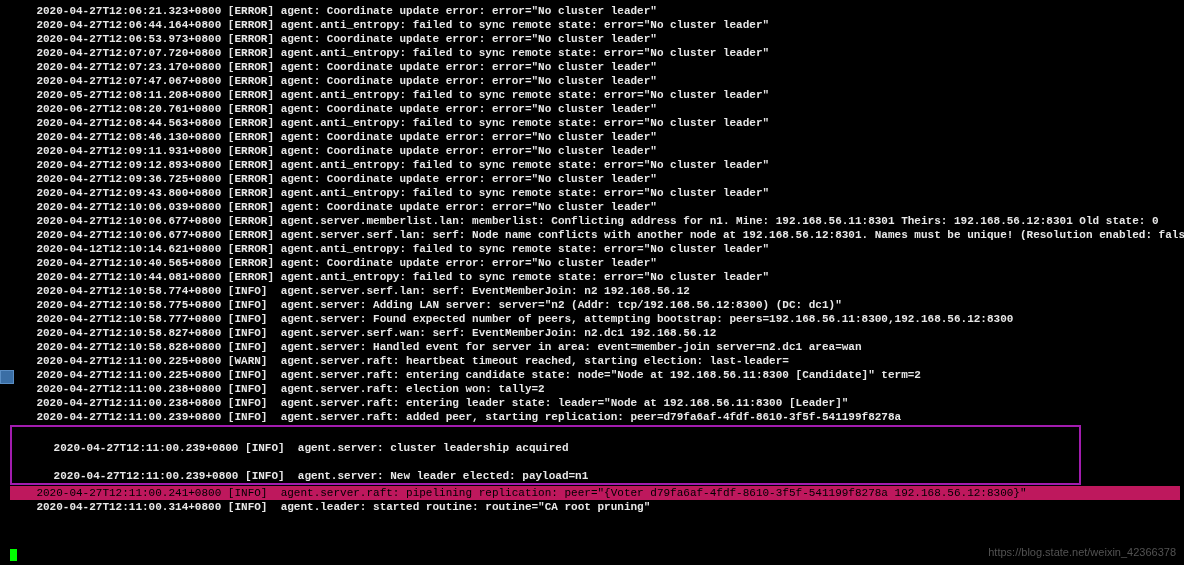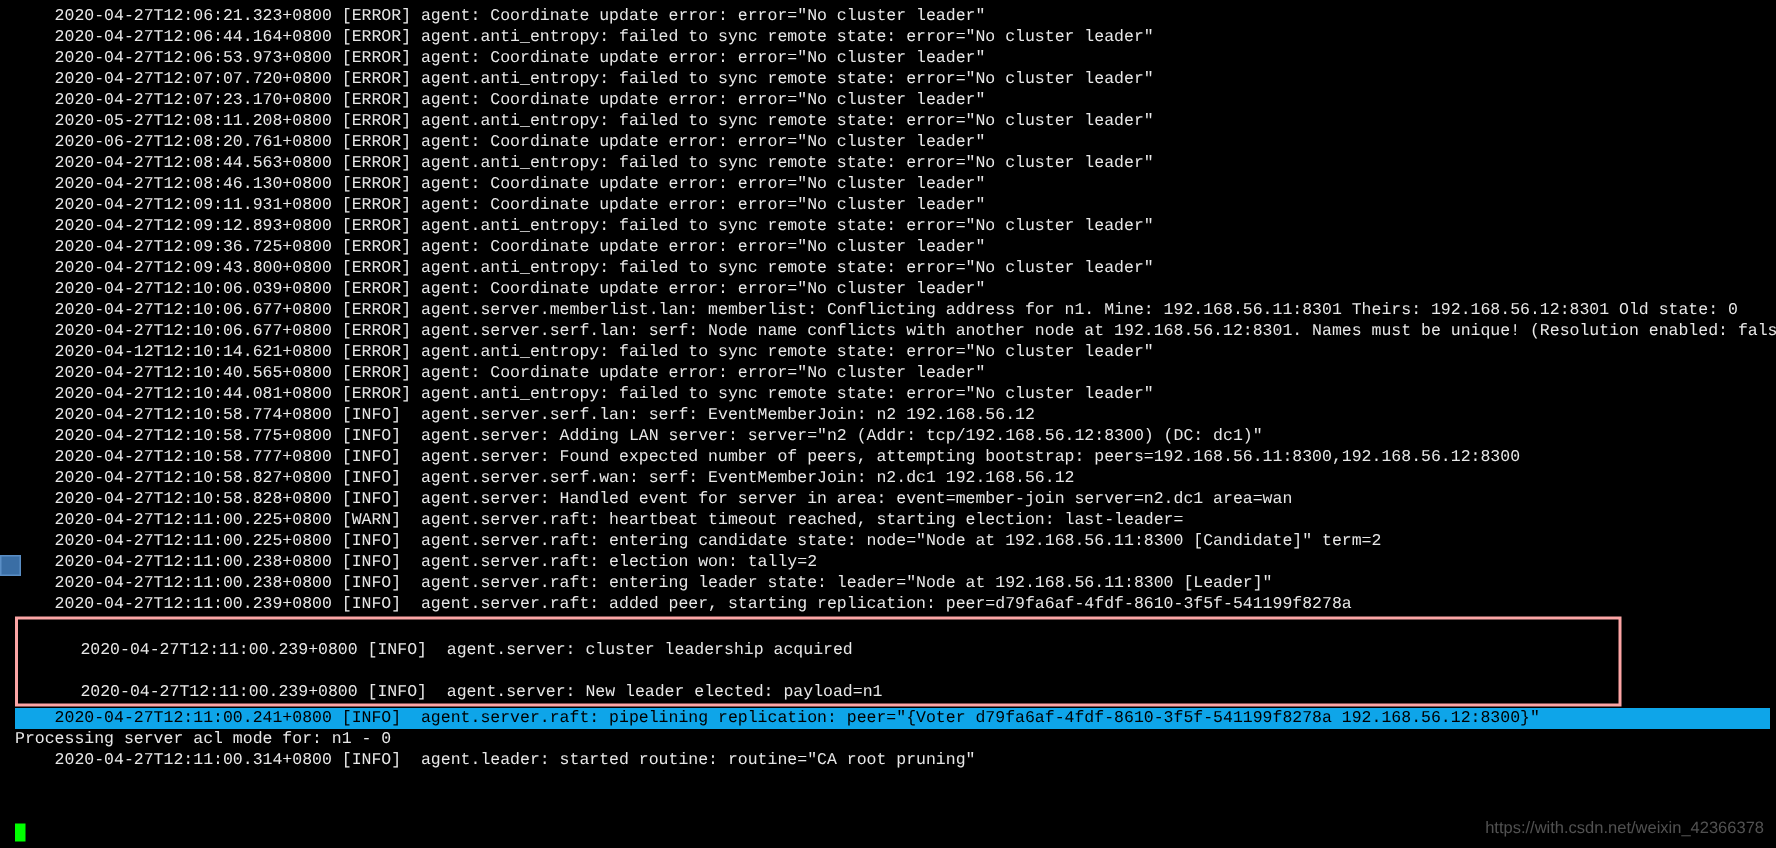--- a/index.html
+++ b/index.html
@@ -11,30 +11,31 @@
     line-height: 14px;
     width: 1184px;
     height: 565px;
     overflow: hidden;
     padding: 4px 4px 4px 10px;
     position: relative;
   }
   .log-line {
     white-space: pre;
     font-family: inherit;
+    font-weight: bold;
   }
   .highlight-box {
-    border: 2px solid #fca5a5;
+    border: 2px solid #a21caf;
     padding: 0 2px;
     margin: 1px 0;
     display: inline-block;
     white-space: pre;
   }
   .selected-line {
-    background: #0ea5e9;
+    background: #be185d;
     color: #000;
     white-space: pre;
     display: block;
     width: 100%;
   }
   .watermark {
     position: absolute;
     bottom: 6px;
     right: 8px;
     color: #888;
@@ -65,20 +66,21 @@
 <body>
 
 
 
 <div id="log-container">
     <div class="log-line">    2020-04-27T12:06:21.323+0800 [ERROR] agent: Coordinate update error: error="No cluster leader"</div>
     <div class="log-line">    2020-04-27T12:06:44.164+0800 [ERROR] agent.anti_entropy: failed to sync remote state: error="No cluster leader"</div>
     <div class="log-line">    2020-04-27T12:06:53.973+0800 [ERROR] agent: Coordinate update error: error="No cluster leader"</div>
     <div class="log-line">    2020-04-27T12:07:07.720+0800 [ERROR] agent.anti_entropy: failed to sync remote state: error="No cluster leader"</div>
     <div class="log-line">    2020-04-27T12:07:23.170+0800 [ERROR] agent: Coordinate update error: error="No cluster leader"</div>
+    <div class="log-line">    2020-04-27T12:07:47.067+0800 [ERROR] agent: Coordinate update error: error="No cluster leader"</div>
     <div class="log-line">    2020-05-27T12:08:11.208+0800 [ERROR] agent.anti_entropy: failed to sync remote state: error="No cluster leader"</div>
     <div class="log-line">    2020-06-27T12:08:20.761+0800 [ERROR] agent: Coordinate update error: error="No cluster leader"</div>
     <div class="log-line">    2020-04-27T12:08:44.563+0800 [ERROR] agent.anti_entropy: failed to sync remote state: error="No cluster leader"</div>
     <div class="log-line">    2020-04-27T12:08:46.130+0800 [ERROR] agent: Coordinate update error: error="No cluster leader"</div>
     <div class="log-line">    2020-04-27T12:09:11.931+0800 [ERROR] agent: Coordinate update error: error="No cluster leader"</div>
     <div class="log-line">    2020-04-27T12:09:12.893+0800 [ERROR] agent.anti_entropy: failed to sync remote state: error="No cluster leader"</div>
     <div class="log-line">    2020-04-27T12:09:36.725+0800 [ERROR] agent: Coordinate update error: error="No cluster leader"</div>
     <div class="log-line">    2020-04-27T12:09:43.800+0800 [ERROR] agent.anti_entropy: failed to sync remote state: error="No cluster leader"</div>
     <div class="log-line">    2020-04-27T12:10:06.039+0800 [ERROR] agent: Coordinate update error: error="No cluster leader"</div>
     <div class="log-line">    2020-04-27T12:10:06.677+0800 [ERROR] agent.server.memberlist.lan: memberlist: Conflicting address for n1. Mine: 192.168.56.11:8301 Theirs: 192.168.56.12:8301 Old state: 0</div>
@@ -99,27 +101,26 @@
   </div>
 
 <span class="highlight-box">
   <span class="log-line">    2020-04-27T12:11:00.239+0800 [INFO]  agent.server: cluster leadership acquired</span><br>
   <span class="log-line">    2020-04-27T12:11:00.239+0800 [INFO]  agent.server: New leader elected: payload=n1                                                                          </span>
 </span>
 
 <div class="selected-line">    2020-04-27T12:11:00.241+0800 [INFO]  agent.server.raft: pipelining replication: peer="{Voter d79fa6af-4fdf-8610-3f5f-541199f8278a 192.168.56.12:8300}"</div>
 
 <div id="proc-container">
-    <div class="log-line">Processing server acl mode for: n1 - 0</div>
   </div>
 
 <div id="tail-container">
     <div class="log-line">    2020-04-27T12:11:00.314+0800 [INFO]  agent.leader: started routine: routine="CA root pruning"</div>
   </div>
 
 <div class="left-icon"></div>
 
 <span class="cursor-block"></span>
 
-<div class="watermark">https://with.csdn.net/weixin_42366378</div>
+<div class="watermark">https://blog.state.net/weixin_42366378</div>
 
 
 
 
 </body></html>

